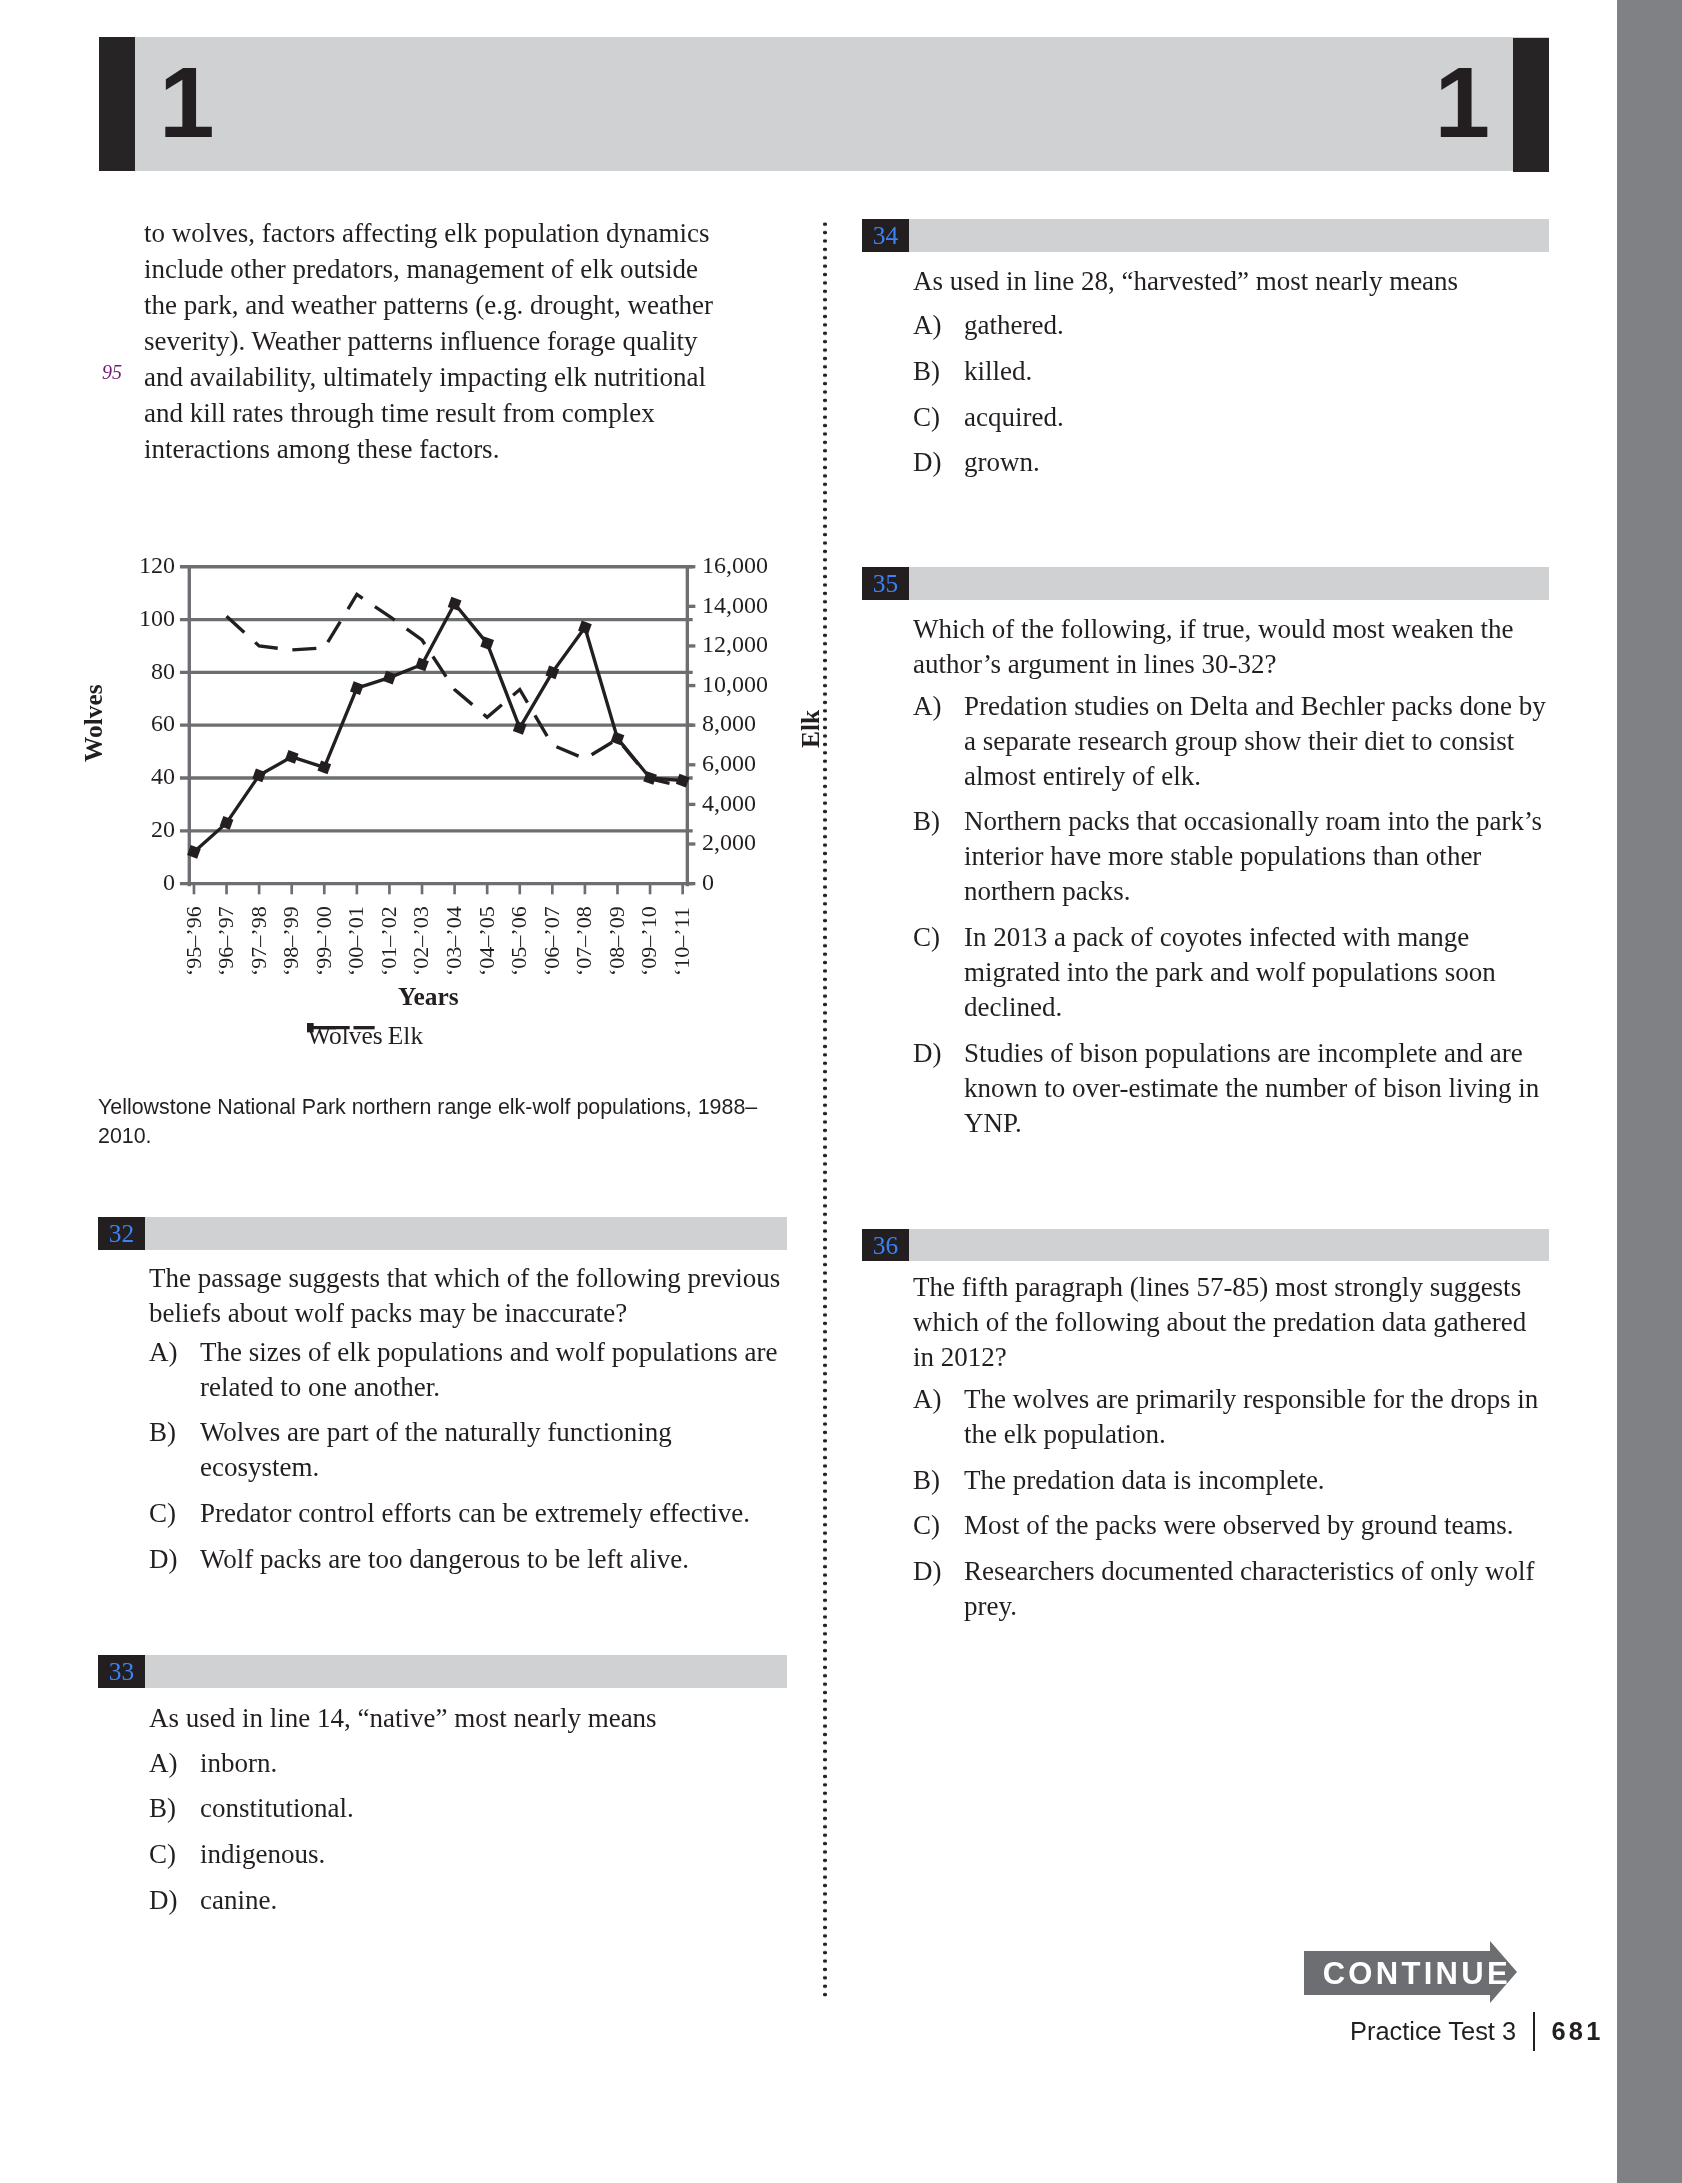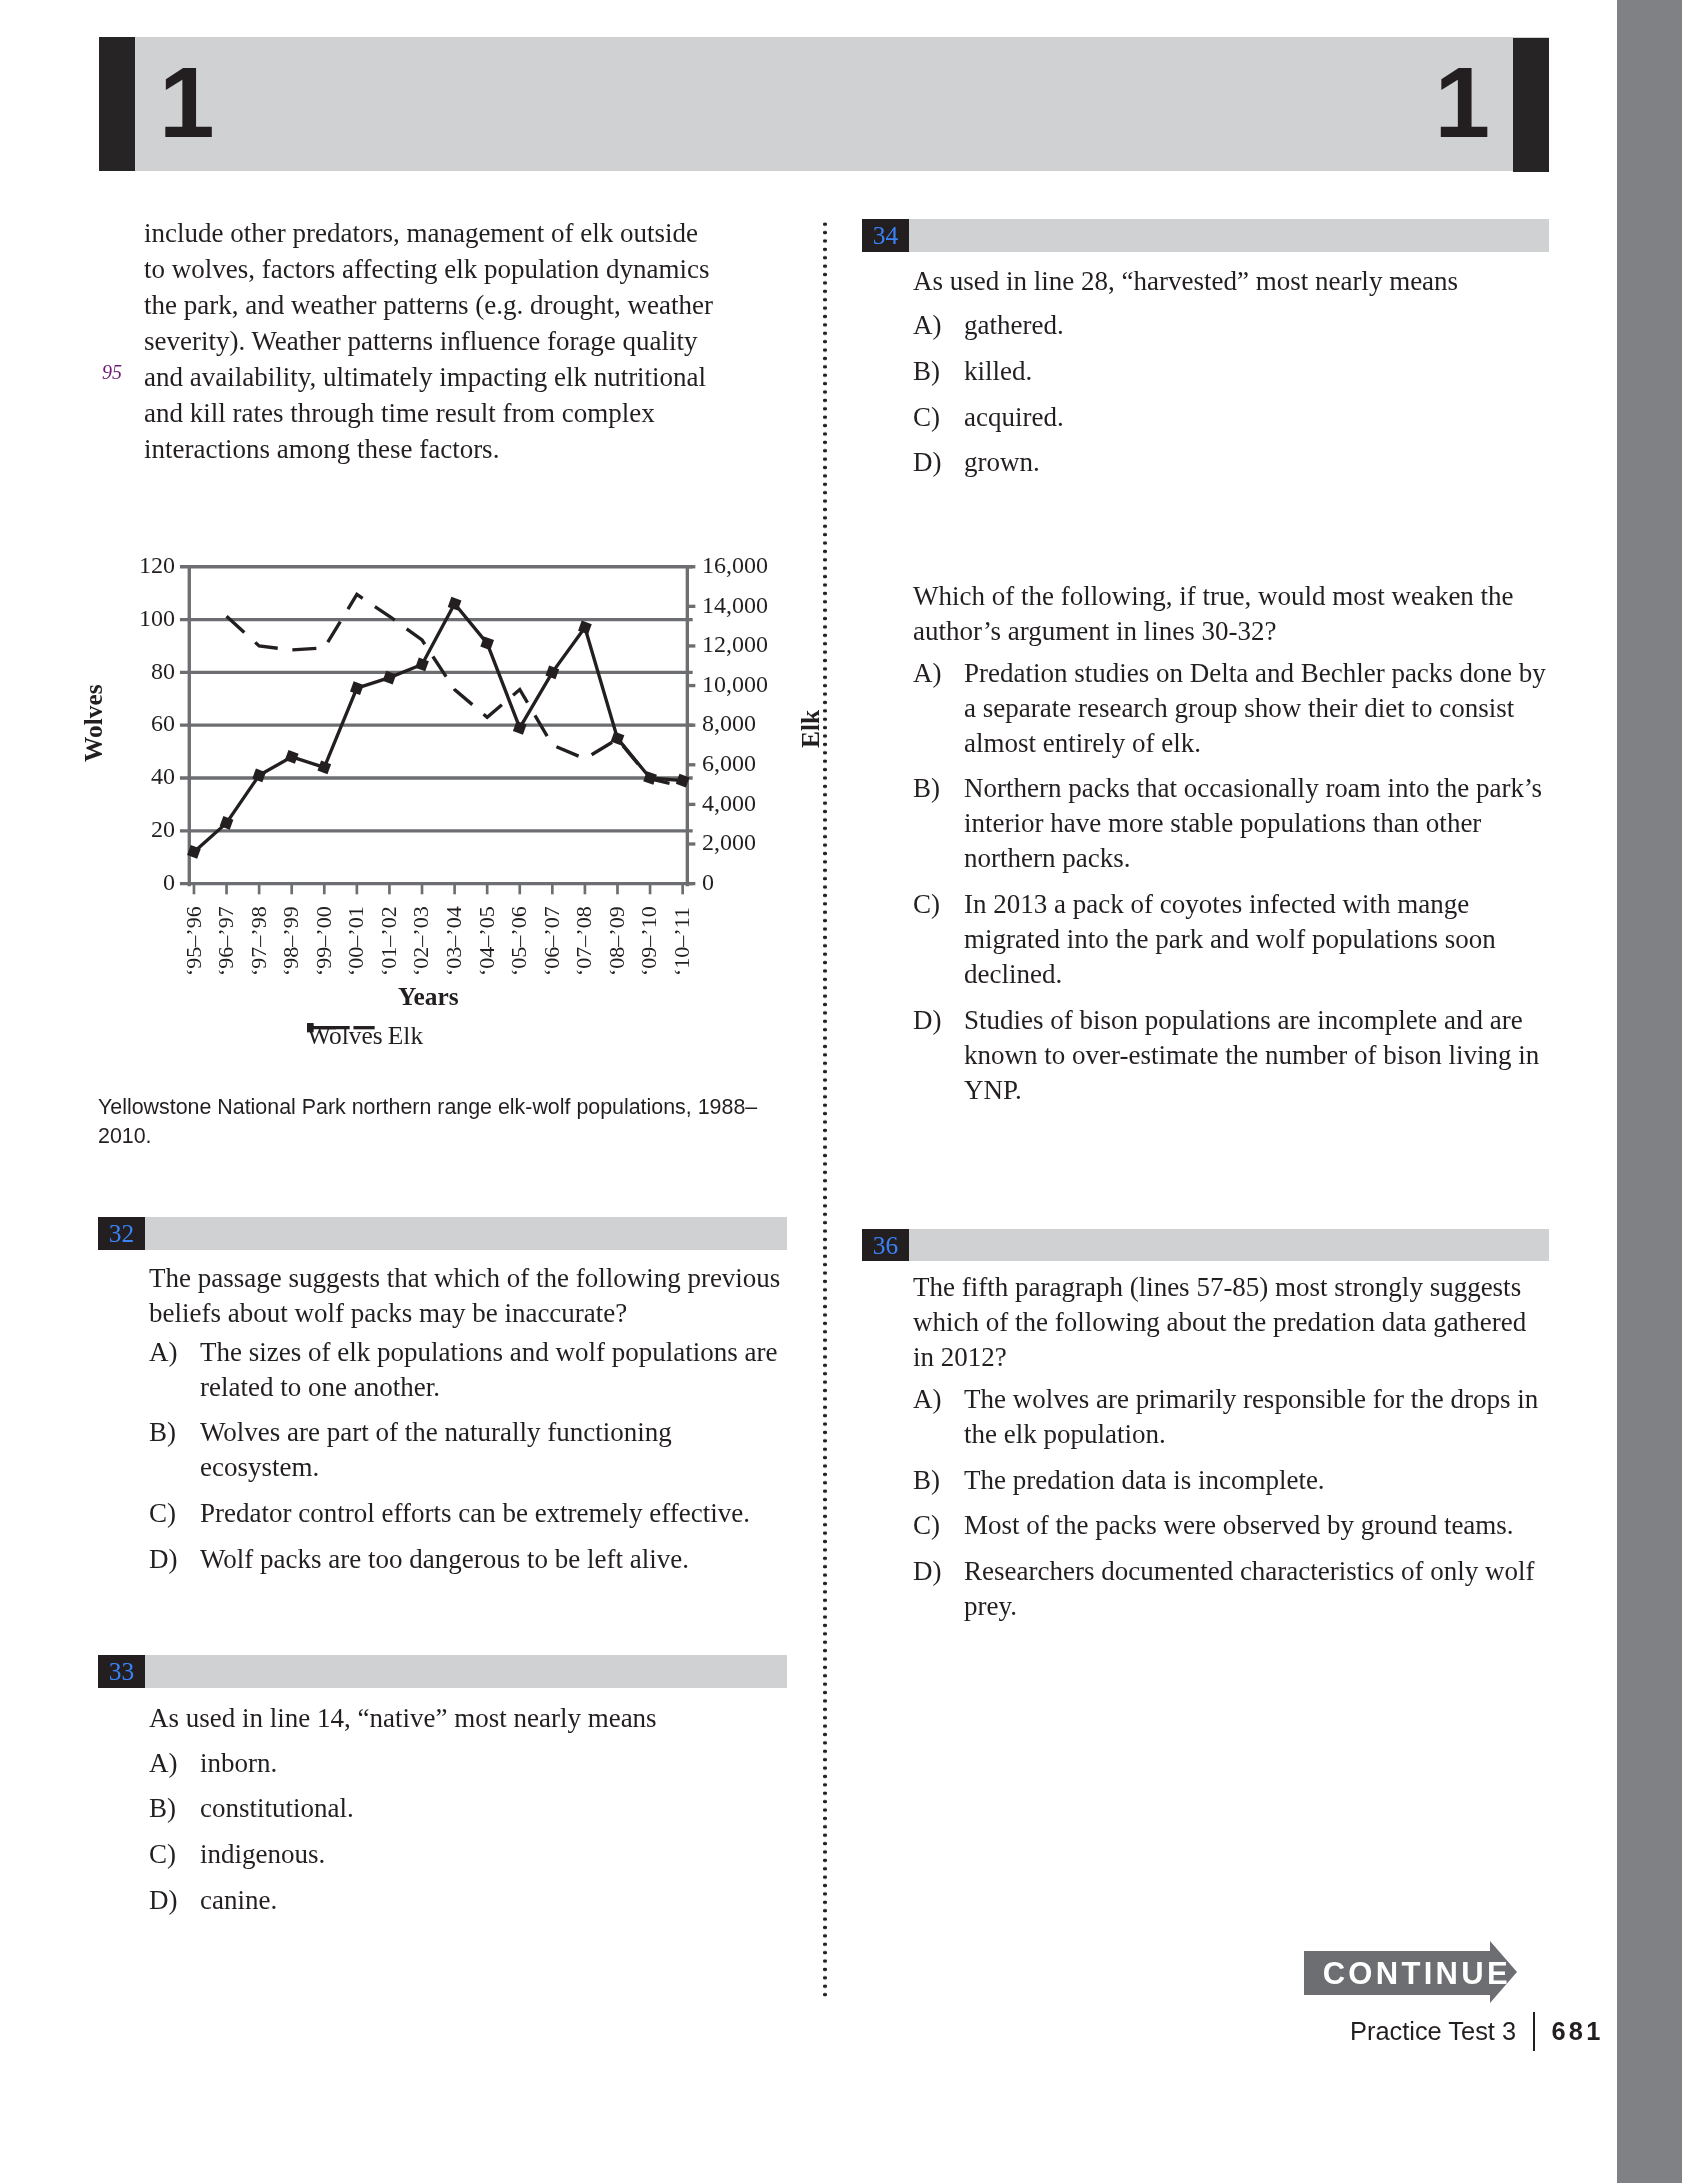--- a/index.html
+++ b/index.html
@@ -54,22 +54,22 @@
 
 <div class="section-header">
   <div class="bar-left"></div>
   <div class="num num-left">1</div>
   <div class="num num-right">1</div>
   <div class="bar-right"></div>
 </div>
 
 <div class="line-num" style="top:361px;">95</div>
 <div class="passage">
+  <span class="line">to wolves, factors affecting elk population dynamics</span>
   <span class="line">include other predators, management of elk outside</span>
-  <span class="line">to wolves, factors affecting elk population dynamics</span>
   <span class="line">the park, and weather patterns (e.g. drought, weather</span>
   <span class="line">severity). Weather patterns influence forage quality</span>
   <span class="line">and availability, ultimately impacting elk nutritional</span>
   <span class="line">and kill rates through time result from complex</span>
   <span class="line">interactions among these factors.</span>
 </div>
 
 <div class="chart-wrap">
   <svg id="chart-svg" width="722" height="468" viewBox="0 0 1080 700">
       <line x1="139" y1="502" x2="906" y2="502" stroke="#6d6e71" stroke-width="5"></line>
@@ -253,20 +253,23 @@
         <span class="text">acquired.</span>
       </div>
     <div class="choice">
         <span class="letter">D)</span>
         <span class="text">grown.</span>
       </div>
   </div>
 </div>
 
 <div class="q-block" style="left:862px; top:567px; width:687px;">
+  <div class="q-head">
+    <div class="q-num">35</div>
+  </div>
   <div class="q-stem" style="margin-top:12px;">Which of the following, if true, would most weaken the author’s argument in lines 30-32?</div>
   <div class="q-choices" style="margin-top:6.7px;">
     <div class="choice">
         <span class="letter">A)</span>
         <span class="text">Predation studies on Delta and Bechler packs done by a separate research group show their diet to consist almost entirely of elk.</span>
       </div>
     <div class="choice">
         <span class="letter">B)</span>
         <span class="text">Northern packs that occasionally roam into the park’s interior have more stable populations than other northern packs.</span>
       </div>

